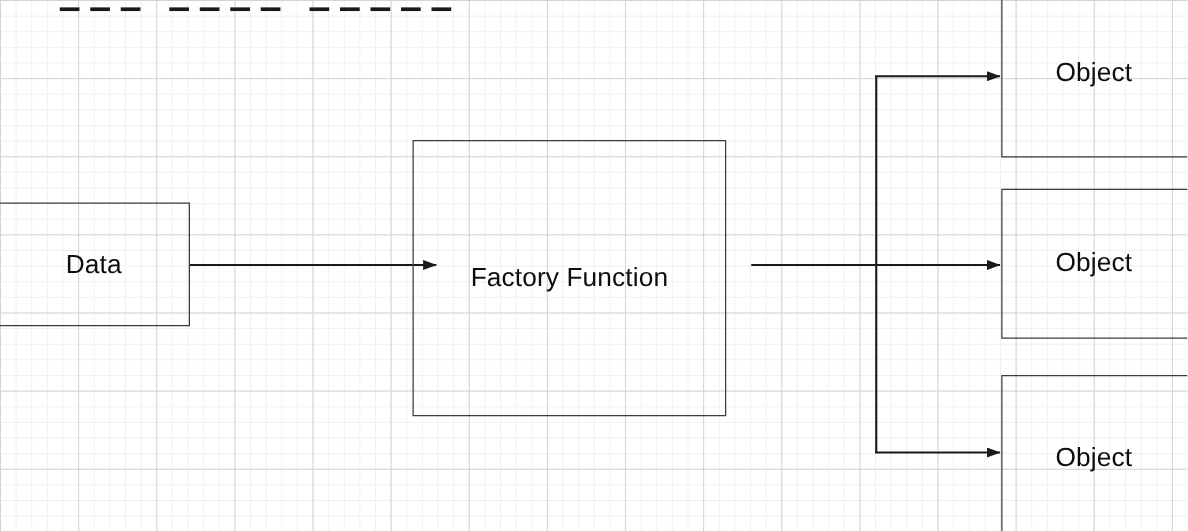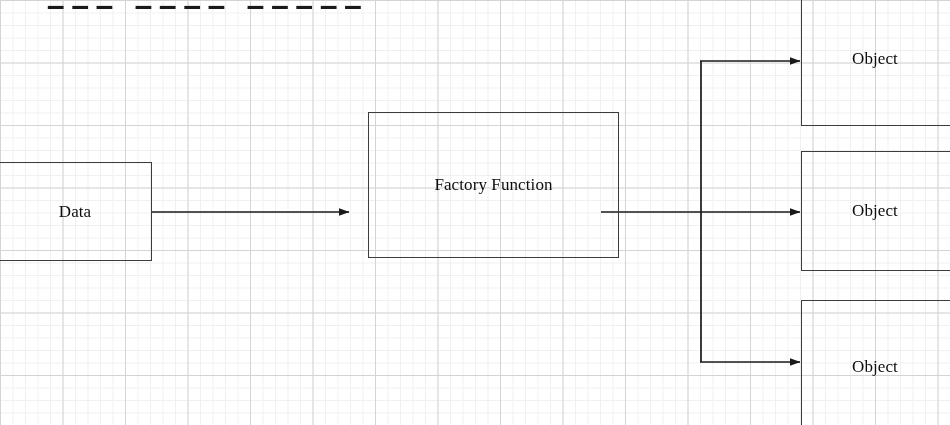--- a/index.html
+++ b/index.html
@@ -36,41 +36,41 @@
   .node {
     position: absolute;
     box-sizing: border-box;
     border: 1.6px solid #3c3c3c;
     background: transparent;
     display: flex;
     align-items: center;
     justify-content: center;
   }
   .node-label {
-    font-family: Liberation Serif, serif;
-    font-size: 17px;
+    font-family: Liberation Sans, sans-serif;
+    font-size: 21px;
     color: #0d0d0d;
     white-space: nowrap;
     letter-spacing: 0.1px;
   }
 
   
   #node-data {
     left: -2px;
     top: 162px;
     width: 154px;
     height: 99px;
   }
 
   
   #node-factory {
-    left: 368px;
+    left: 330px;
     top: 112px;
     width: 251px;
-    height: 146px;
+    height: 221px;
   }
 
   
   #node-object-1 {
     left: 801px;
     top: -8px;
     width: 190px;
     height: 134px;
   }
   #node-object-2 {

